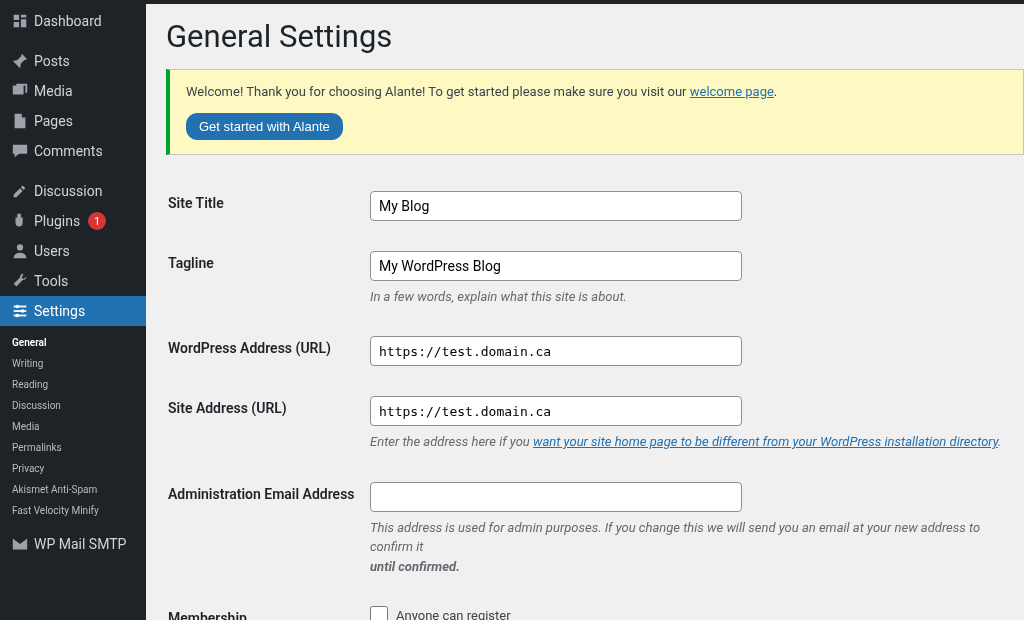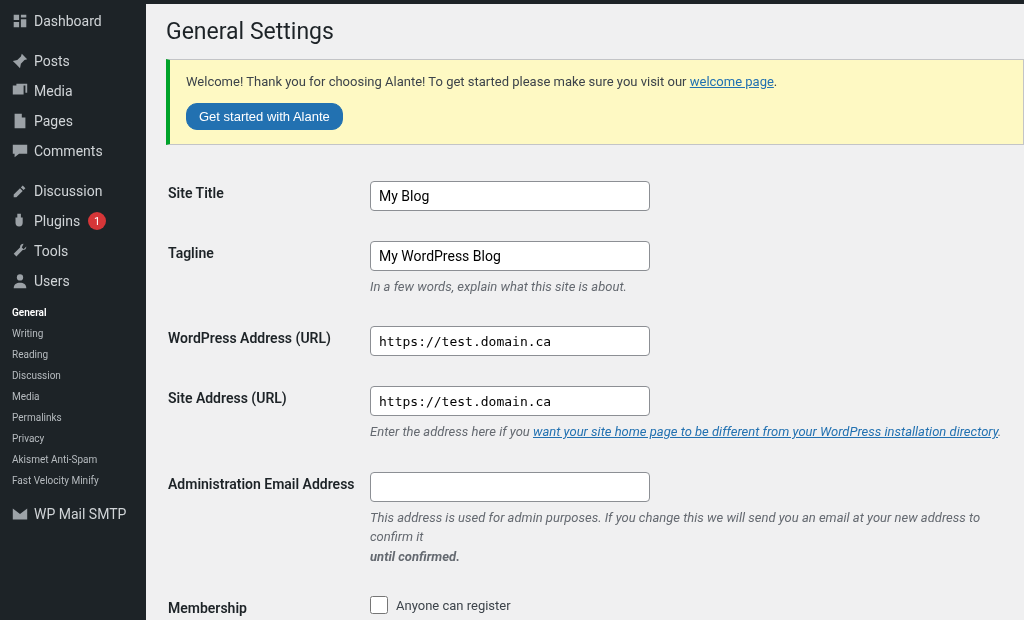--- a/index.html
+++ b/index.html
@@ -13,31 +13,31 @@
 .menu-item .ic { width:20px; height:20px; display:inline-flex; align-items:center; justify-content:center; fill:#9ca2a7; flex-shrink:0; }
 .menu-item.active { background:#2271b1; color:#fff; position:relative; }
 .menu-item.active .ic { fill:#fff; }
 .menu-item.active::after { content:""; position:absolute; right:-8px; top:50%; margin-top:-8px; border:8px solid transparent; border-right-color:#f0f0f1; }
 .badge { display:inline-flex; align-items:center; justify-content:center; min-width:18px; height:18px; border-radius:9px; background:#d63638; color:#fff; font-size:11px; margin-left:4px; padding:0 5px; }
 
 .submenu { background:#1d2327; padding:6px 0 8px; }
 .submenu-item { padding:5px 12px; color:#b6bbbf; font-size:10px; cursor:pointer; }
 .submenu-item.current { color:#fff; font-weight:600; }
 
-h1.page-title { font-size:23px; font-weight:400; color:#1d2327; margin-bottom:14px; }
+h1.page-title { font-size:31px; font-weight:400; color:#1d2327; margin-bottom:14px; }
 
 .notice { background:#fef9c3; border:1px solid #c3c4c7; border-left:4px solid #00a32a; padding:12px 16px 14px; margin-bottom:20px; }
 .notice p { font-size:13px; line-height:1.6; margin-bottom:10px; }
 .notice a.inline { color:#2271b1; text-decoration:underline; }
 .btn-primary { display:inline-block; background:#2271b1; color:#fff; border:1px solid #2271b1; border-radius:11px; padding:5px 12px; font-size:13px; cursor:pointer; }
 
 table.form { width:100%; }
 table.form th { text-align:left; vertical-align:top; width:200px; padding:18px 10px 18px 0; font-size:14px; font-weight:600; color:#1d2327; }
 table.form td { padding:14px 10px 14px 0; vertical-align:top; }
-input[type=text], select { background:#fff; border:1px solid #8c8f94; border-radius:4px; padding:4px 8px; font-size:14px; height:30px; width:280px; font-family:inherit; }
+input[type=text], select { background:#fff; border:1px solid #8c8f94; border-radius:4px; padding:4px 8px; font-size:14px; height:30px; width:372px; font-family:inherit; }
 input.mono { font-family:Consolas,Monaco,monospace; font-size:13px; }
 .desc { font-size:13px; color:#646970; font-style:italic; margin-top:6px; line-height:1.5; }
 .desc a { color:#2271b1; text-decoration:underline; }
 .chk-wrap { display:flex; align-items:center; gap:8px; }
 input[type=checkbox] { width:18px; height:18px; border:1px solid #8c8f94; border-radius:4px; }
 
 .ic svg { width:18px; height:18px; }
 </style>
 </head>
 <body>
@@ -107,33 +107,46 @@
           <svg viewBox="0 0 20 20">
             <path d="M7 2v4H5v6a4 4 0 008 0V6h-2V2h-2v4H9V2z"></path>
           </svg>
         </span>
       <span>Plugins</span>
       <span class="badge">1</span>
     </div>
     <div class="menu-item">
       <span class="ic">
           <svg viewBox="0 0 20 20">
-            <path d="M14 2a4 4 0 00-4 4l-7 7 3 3 7-7a4 4 0 004-4l-3 3-2-2z"></path>
-          </svg>
-        </span>
-      <span>Tools</span>
-    </div>
-    <div class="menu-item">
-      <span class="ic">
-          <svg viewBox="0 0 20 20">
             <circle cx="10" cy="6" r="3.5"></circle>
             <path d="M3 18c0-4 3-6 7-6s7 2 7 6z"></path>
           </svg>
         </span>
       <span>Users</span>
+    </div>
+    <div class="menu-item">
+      <span class="ic">
+          <svg viewBox="0 0 20 20">
+            <path d="M14 2a4 4 0 00-4 4l-7 7 3 3 7-7a4 4 0 004-4l-3 3-2-2z"></path>
+          </svg>
+        </span>
+      <span>Tools</span>
+    </div>
+    <div class="menu-item active">
+      <span class="ic">
+          <svg viewBox="0 0 20 20">
+            <rect x="3" y="4" width="14" height="2"></rect>
+            <rect x="3" y="9" width="14" height="2"></rect>
+            <rect x="3" y="14" width="14" height="2"></rect>
+            <circle cx="7" cy="5" r="2"></circle>
+            <circle cx="13" cy="10" r="2"></circle>
+            <circle cx="7" cy="15" r="2"></circle>
+          </svg>
+        </span>
+      <span>Settings</span>
     </div>
 
     <div class="submenu">
       <div class="submenu-item current">General</div>
       <div class="submenu-item">Writing</div>
       <div class="submenu-item">Reading</div>
       <div class="submenu-item">Discussion</div>
       <div class="submenu-item">Media</div>
       <div class="submenu-item">Permalinks</div>
       <div class="submenu-item">Privacy</div>

